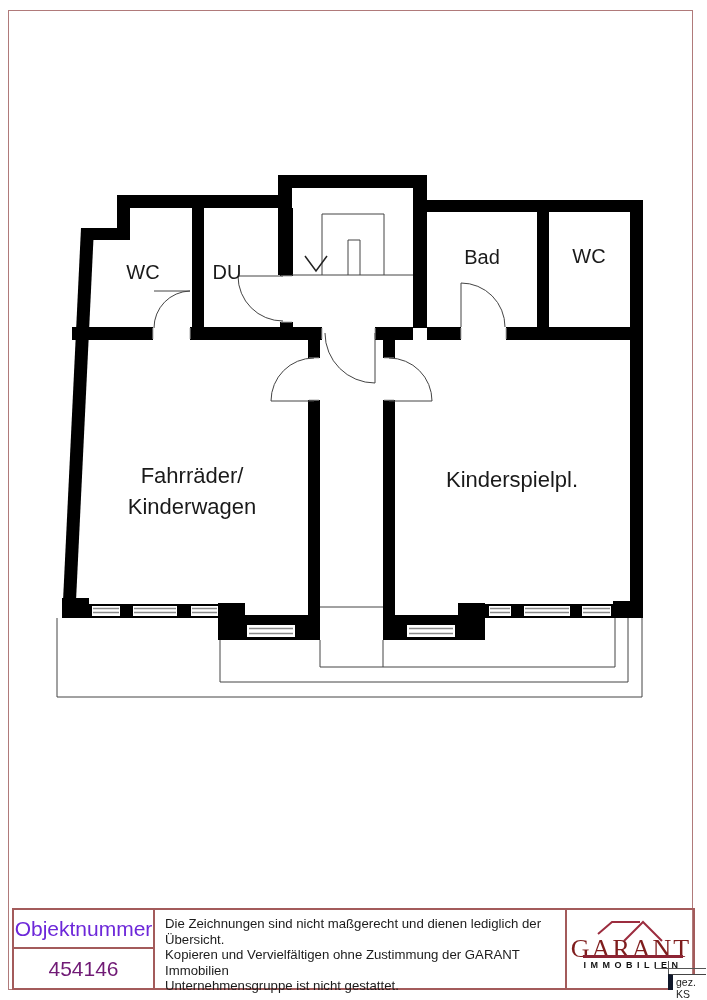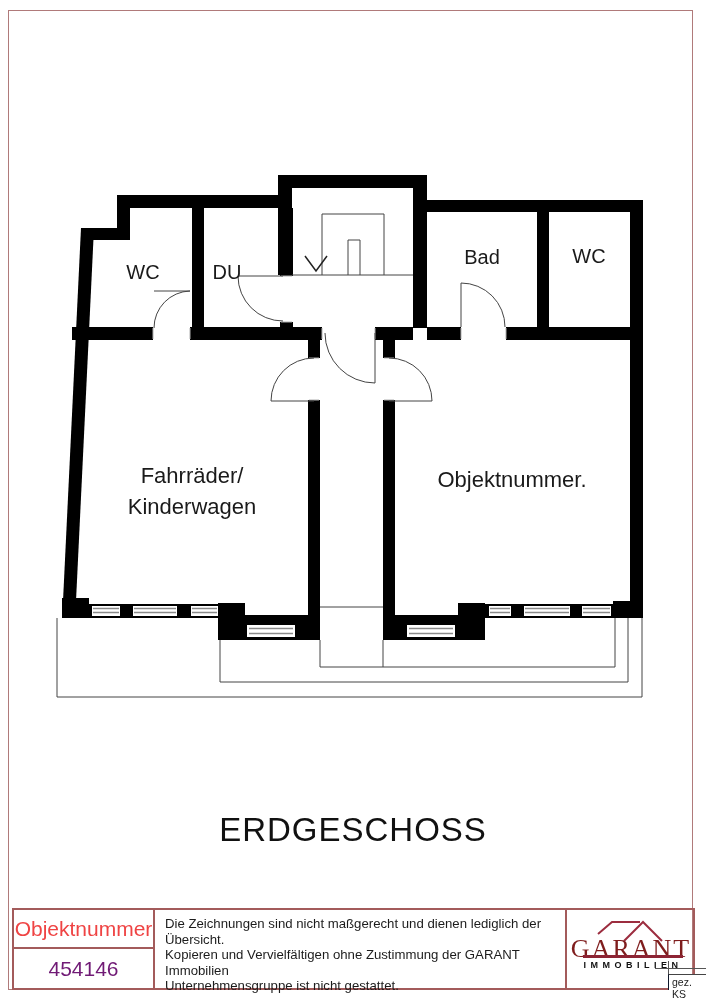--- a/index.html
+++ b/index.html
@@ -28,36 +28,36 @@
     border:2px solid #a35b5b; box-sizing:border-box;
   }
   .fcell1 {
     position:absolute; left:0; top:0; width:141px; height:100%;
     border-right:2px solid #a35b5b; box-sizing:border-box;
   }
   .fcell1-top {
     position:absolute; left:0; top:0; width:100%; height:39px;
     border-bottom:2px solid #a35b5b; box-sizing:border-box;
     display:flex; align-items:center; justify-content:center;
-    font-size:21px; color:#ef4444;
+    font-size:21px; color:#6d28d9;
   }
   .fcell1-bottom {
     position:absolute; left:0; top:39px; width:100%; height:39px;
     display:flex; align-items:center; justify-content:center;
     font-size:21px; color:#701a75;
   }
   .fcell2 {
     position:absolute; left:141px; top:0; width:412px; height:100%;
     border-right:2px solid #a35b5b; box-sizing:border-box;
     padding:6px 0 0 10px;
   }
   .disclaimer { font-size:13.2px; line-height:15.5px; color:#1c1c1c; }
   .gez-box {
     position:absolute; left:513px; top:64px; width:38px; height:16px;
-    border-top:1px solid #444; border-left:1px solid #0f172a; box-sizing:border-box;
+    border-top:1px solid #444; border-left:5px solid #0f172a; box-sizing:border-box;
     font-size:10.5px; color:#222; padding:1px 0 0 3px; background:#fff;
   }
   .gez-tick-h { position:absolute; left:500px; top:58px; width:51px; height:1px; background:#555; }
   .gez-tick-v { position:absolute; left:513px; top:51px; width:1px; height:13px; background:#555; }
   .fcell3 { position:absolute; left:553px; top:0; width:126px; height:100%; }
   .logo-roof { position:absolute; left:27px; top:6px; }
   .logo-name {
     position:absolute; left:64px; top:24px; transform:translateX(-50%);
     font-family:"Liberation Serif", serif; font-size:26px; letter-spacing:2px;
     color:#7f1d1d; white-space:nowrap;
@@ -169,23 +169,22 @@
   </svg>
 
   <div class="room-label small" style="left:143px; top:272px;">WC</div>
   <div class="room-label small" style="left:227px; top:272px;">DU</div>
   <div class="room-label small" style="left:482px; top:257px;">Bad</div>
   <div class="room-label small" style="left:589px; top:256px;">WC</div>
   <div class="room-label big" style="left:192px; top:491px;">
     <span style="display:block">Fahrräder/</span>
     <span style="display:block">Kinderwagen</span>
   </div>
-  <div class="room-label big" style="left:512px; top:479px;">Objektnummer.</div>
-
-  <div class="plan-title">ERDGESCHOSS</div>
+  <div class="room-label big" style="left:512px; top:479px;">Kinderspielpl.</div>
+
 
   <div class="ftable">
     <div class="fcell1">
       <div class="fcell1-top">Objektnummer</div>
       <div class="fcell1-bottom">454146</div>
     </div>
     <div class="fcell2">
       <div class="disclaimer">Die Zeichnungen sind nicht maßgerecht und dienen lediglich der Übersicht.</div>
       <div class="disclaimer">Kopieren und Vervielfältigen ohne Zustimmung der GARANT Immobilien</div>
       <div class="disclaimer">Unternehmensgruppe ist nicht gestattet.</div>

